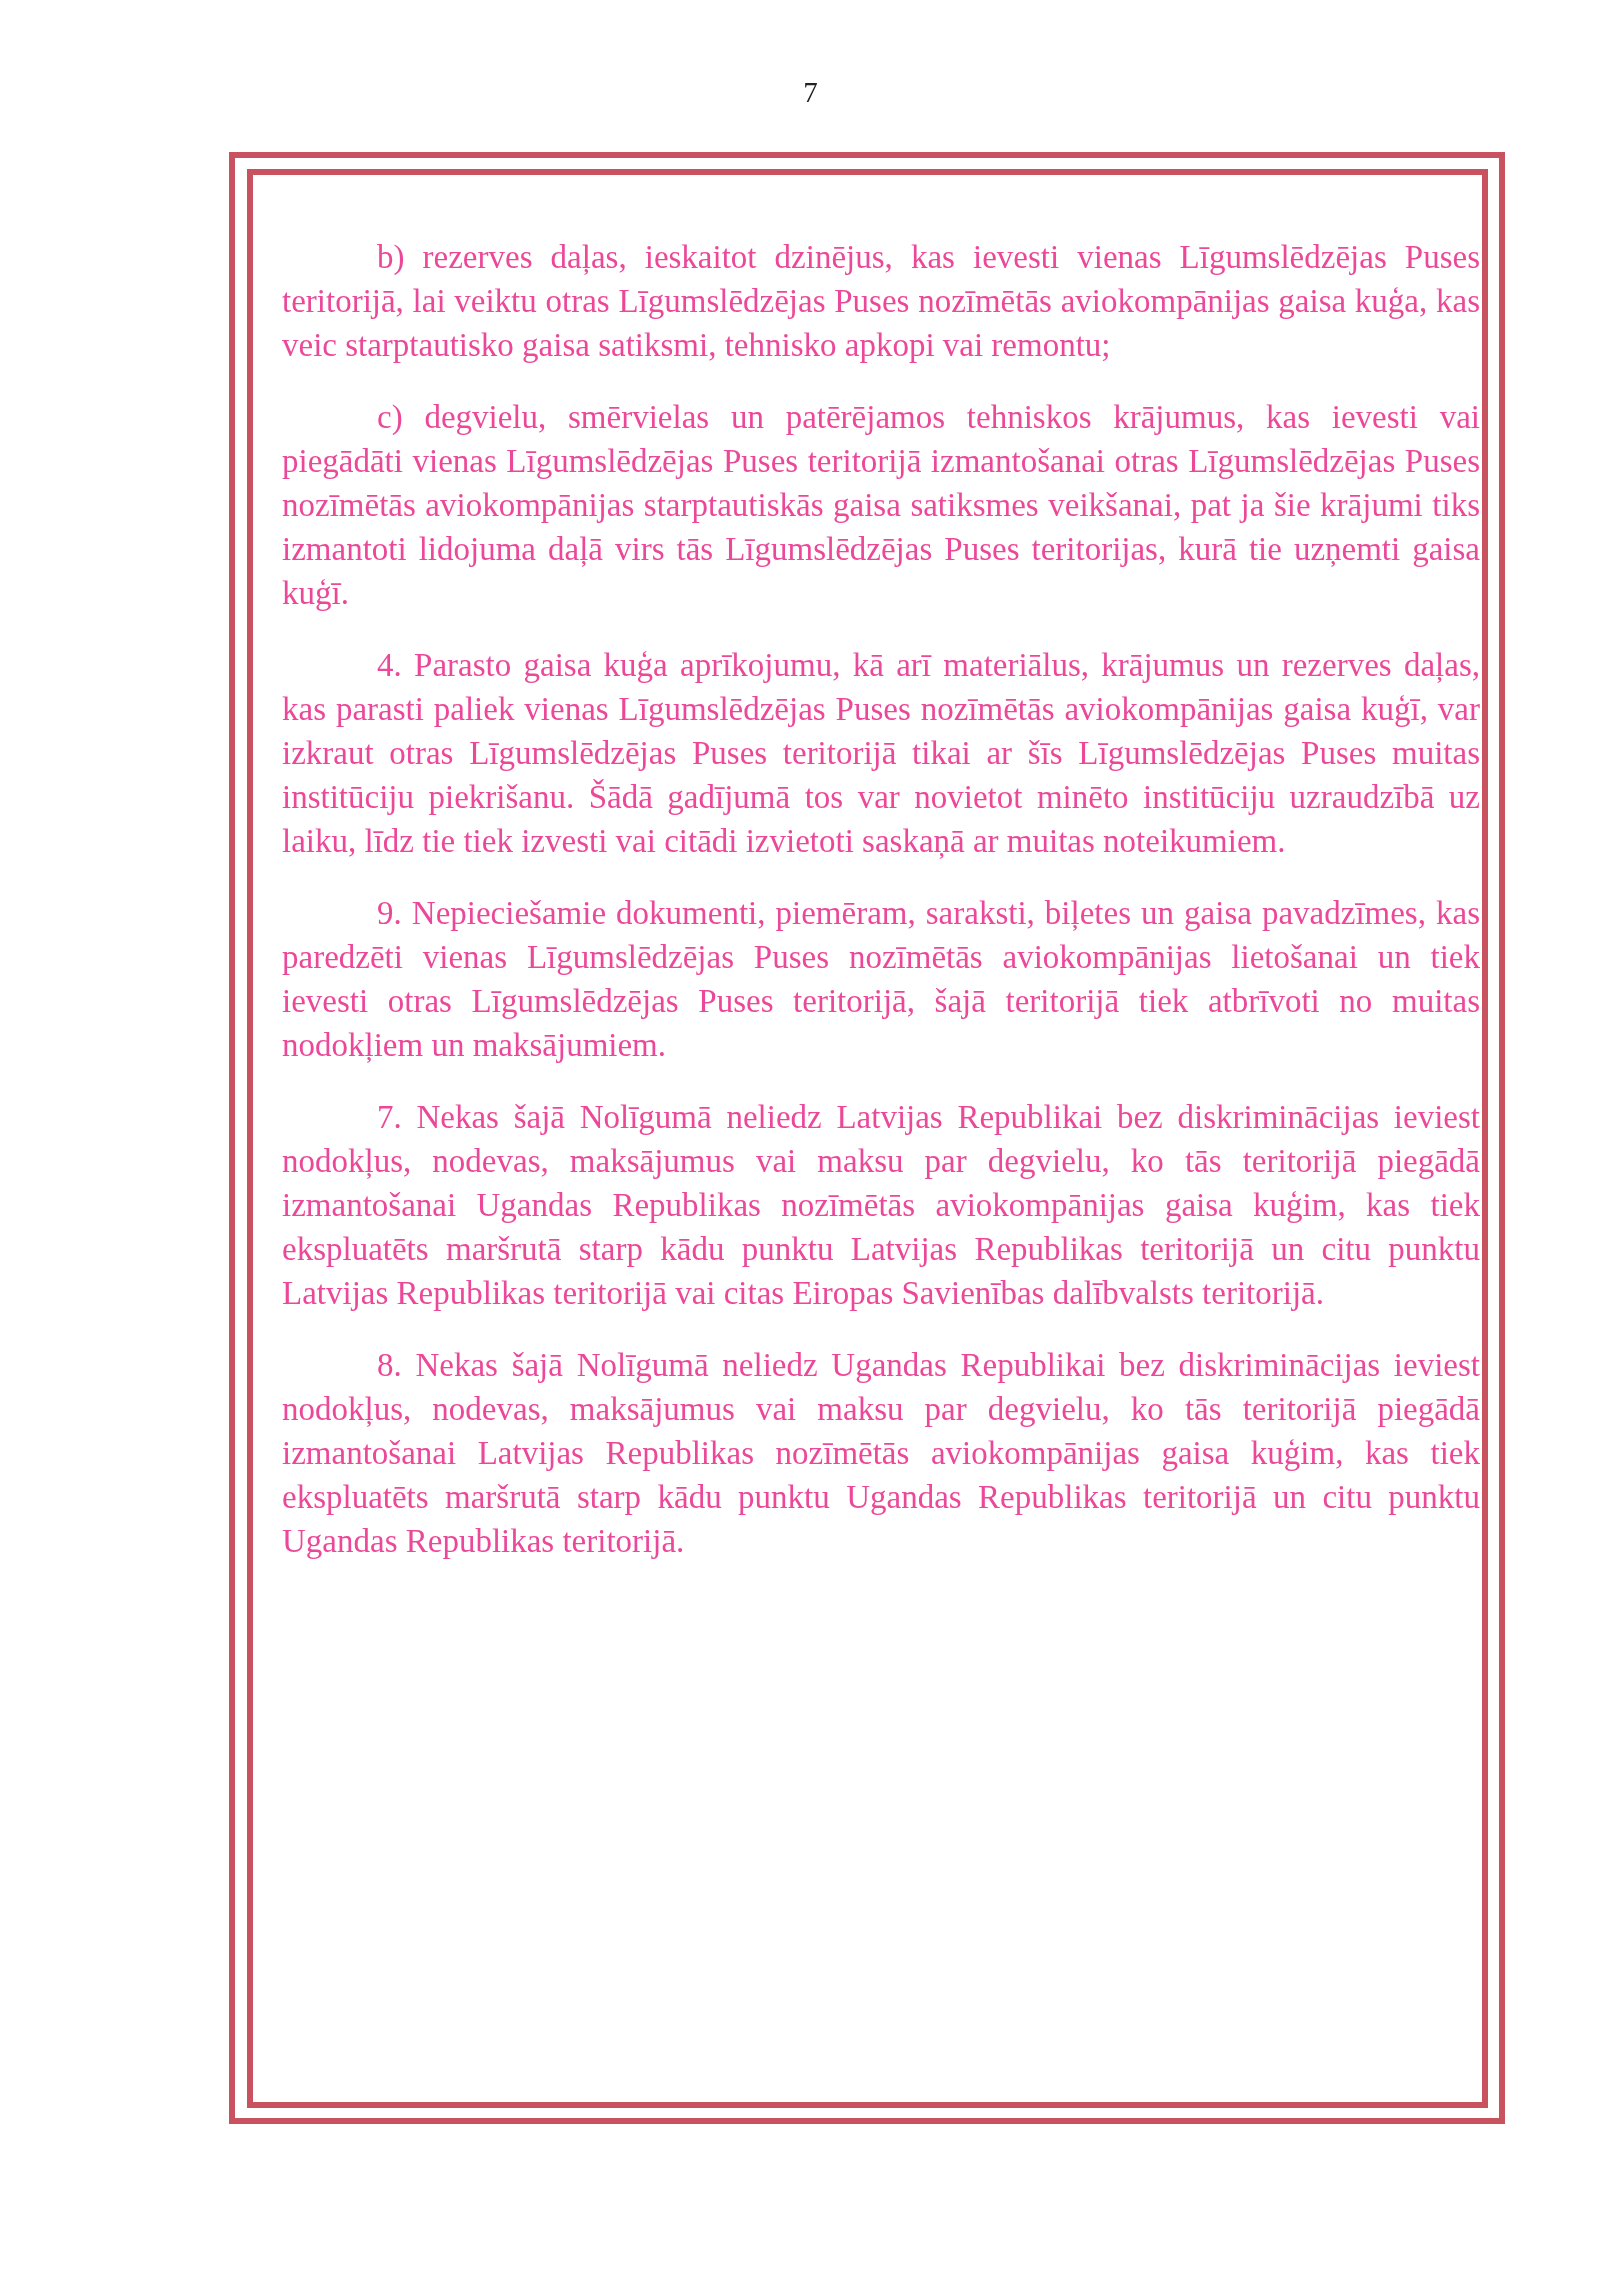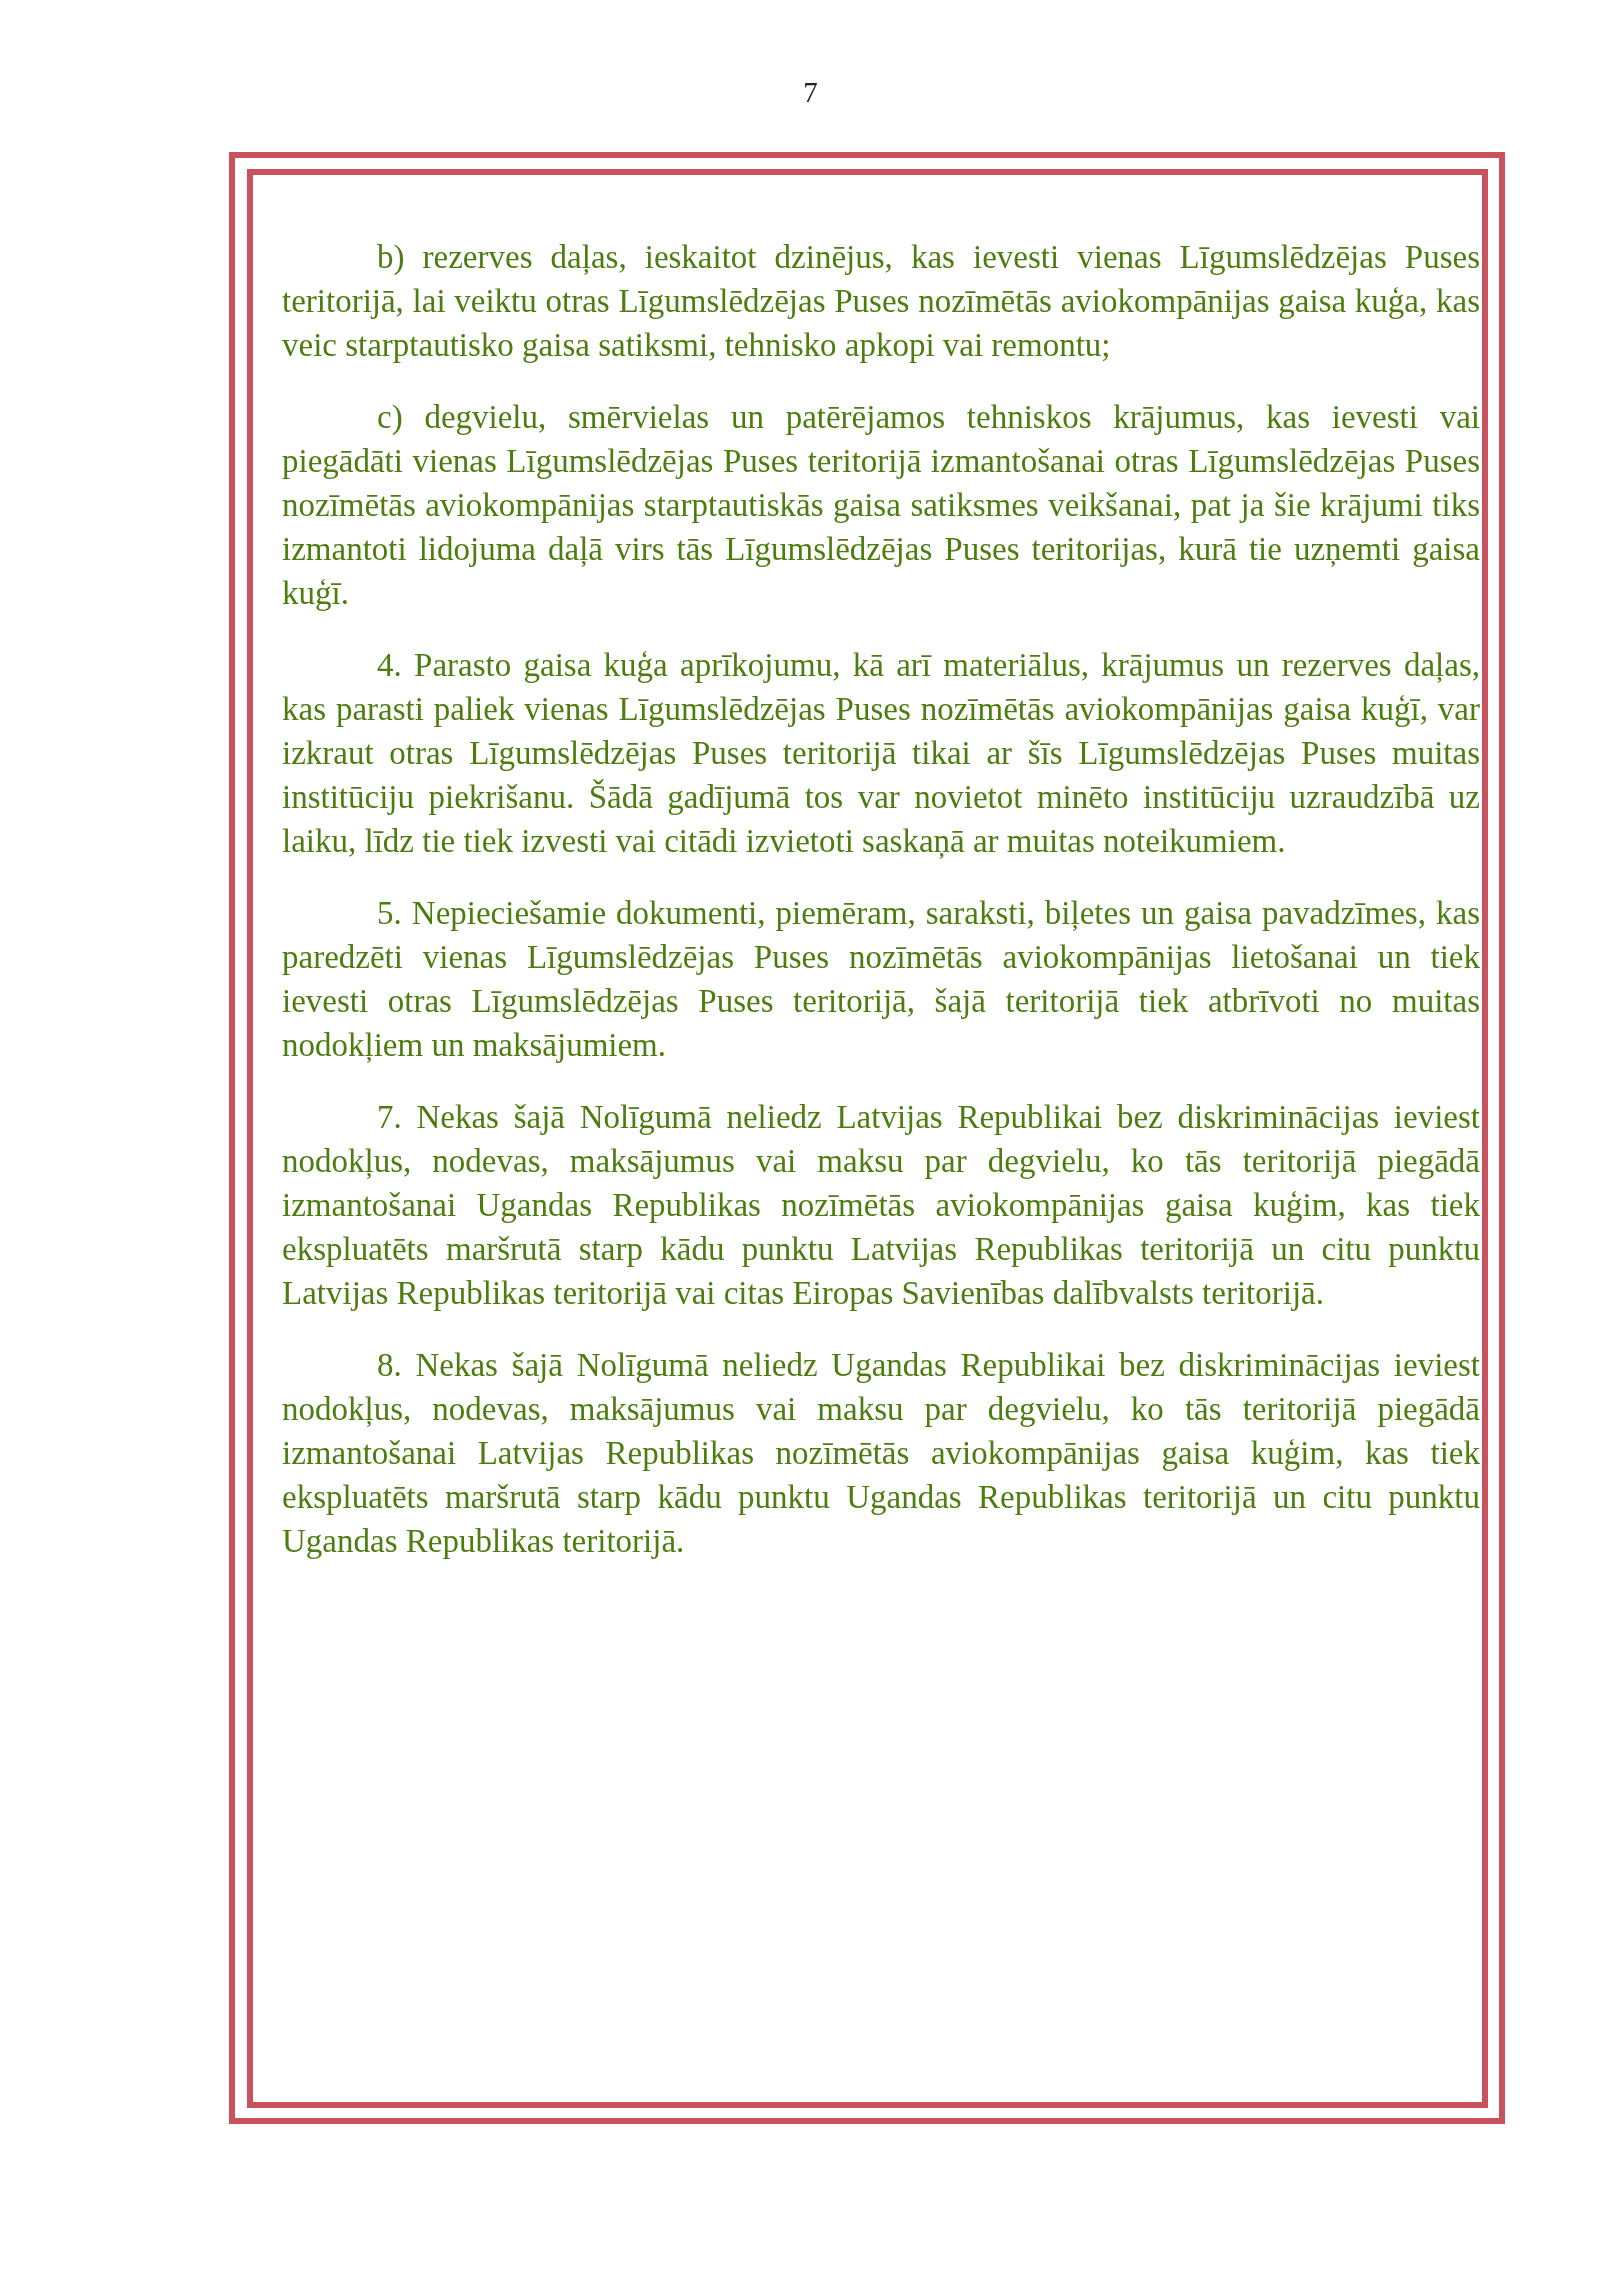--- a/index.html
+++ b/index.html
@@ -13,33 +13,33 @@
     position: absolute; left: 229px; top: 152px; width: 1264px; height: 1960px;
     border: 6.9px solid #c9525f;
   }
   .frame-inner {
     position: absolute; left: 247px; top: 169px; width: 1229px; height: 1927px;
     border: 6.9px solid #c9525f;
   }
   .content {
     position: absolute; left: 282px; top: 235px; width: 1198px;
     font-family: "Liberation Serif", serif; font-size: 33px; line-height: 44px;
-    color: #4d7c0f; text-align: justify;
+    color: #ec4899; text-align: justify;
   }
   .para { margin: 0 0 28px 0; text-indent: 95px; }
 </style>
 </head>
 <body>
 
 <div class="page-number">7</div>
 
 <div class="frame-outer"></div>
 <div class="frame-inner"></div>
 
 <div class="content">
   <p class="para">b) rezerves daļas, ieskaitot dzinējus, kas ievesti vienas Līgumslēdzējas Puses teritorijā, lai veiktu otras Līgumslēdzējas Puses nozīmētās aviokompānijas gaisa kuģa, kas veic starptautisko gaisa satiksmi, tehnisko apkopi vai remontu;</p>
   <p class="para">c) degvielu, smērvielas un patērējamos tehniskos krājumus, kas ievesti vai piegādāti vienas Līgumslēdzējas Puses teritorijā izmantošanai otras Līgumslēdzējas Puses nozīmētās aviokompānijas starptautiskās gaisa satiksmes veikšanai, pat ja šie krājumi tiks izmantoti lidojuma daļā virs tās Līgumslēdzējas Puses teritorijas, kurā tie uzņemti gaisa kuģī.</p>
   <p class="para">4. Parasto gaisa kuģa aprīkojumu, kā arī materiālus, krājumus un rezerves daļas, kas parasti paliek vienas Līgumslēdzējas Puses nozīmētās aviokompānijas gaisa kuģī, var izkraut otras Līgumslēdzējas Puses teritorijā tikai ar šīs Līgumslēdzējas Puses muitas institūciju piekrišanu. Šādā gadījumā tos var novietot minēto institūciju uzraudzībā uz laiku, līdz tie tiek izvesti vai citādi izvietoti saskaņā ar muitas noteikumiem.</p>
-  <p class="para">5. Nepieciešamie dokumenti, piemēram, saraksti, biļetes un gaisa pavadzīmes, kas paredzēti vienas Līgumslēdzējas Puses nozīmētās aviokompānijas lietošanai un tiek ievesti otras Līgumslēdzējas Puses teritorijā, šajā teritorijā tiek atbrīvoti no muitas nodokļiem un maksājumiem.</p>
+  <p class="para">9. Nepieciešamie dokumenti, piemēram, saraksti, biļetes un gaisa pavadzīmes, kas paredzēti vienas Līgumslēdzējas Puses nozīmētās aviokompānijas lietošanai un tiek ievesti otras Līgumslēdzējas Puses teritorijā, šajā teritorijā tiek atbrīvoti no muitas nodokļiem un maksājumiem.</p>
   <p class="para">7. Nekas šajā Nolīgumā neliedz Latvijas Republikai bez diskriminācijas ieviest nodokļus, nodevas, maksājumus vai maksu par degvielu, ko tās teritorijā piegādā izmantošanai Ugandas Republikas nozīmētās aviokompānijas gaisa kuģim, kas tiek ekspluatēts maršrutā starp kādu punktu Latvijas Republikas teritorijā un citu punktu Latvijas Republikas teritorijā vai citas Eiropas Savienības dalībvalsts teritorijā.</p>
   <p class="para">8. Nekas šajā Nolīgumā neliedz Ugandas Republikai bez diskriminācijas ieviest nodokļus, nodevas, maksājumus vai maksu par degvielu, ko tās teritorijā piegādā izmantošanai Latvijas Republikas nozīmētās aviokompānijas gaisa kuģim, kas tiek ekspluatēts maršrutā starp kādu punktu Ugandas Republikas teritorijā un citu punktu Ugandas Republikas teritorijā.</p>
 </div>
 
 
 </body></html>

